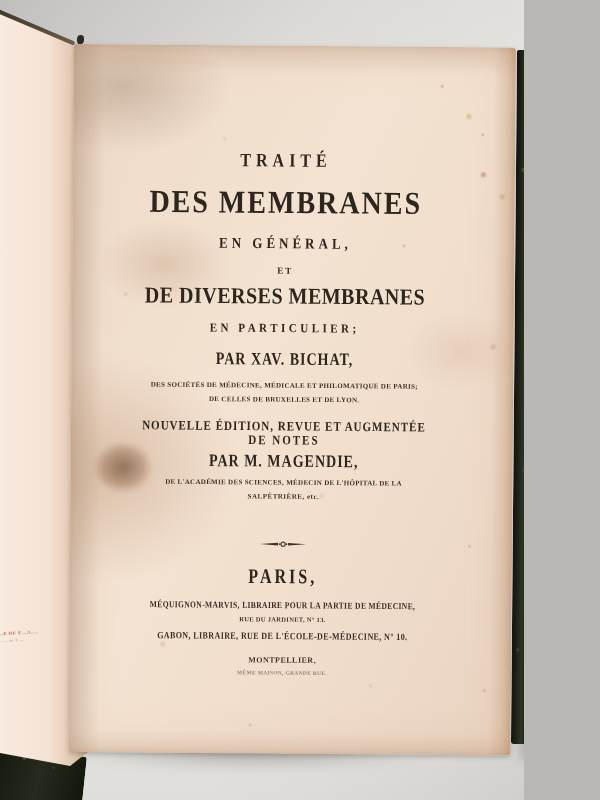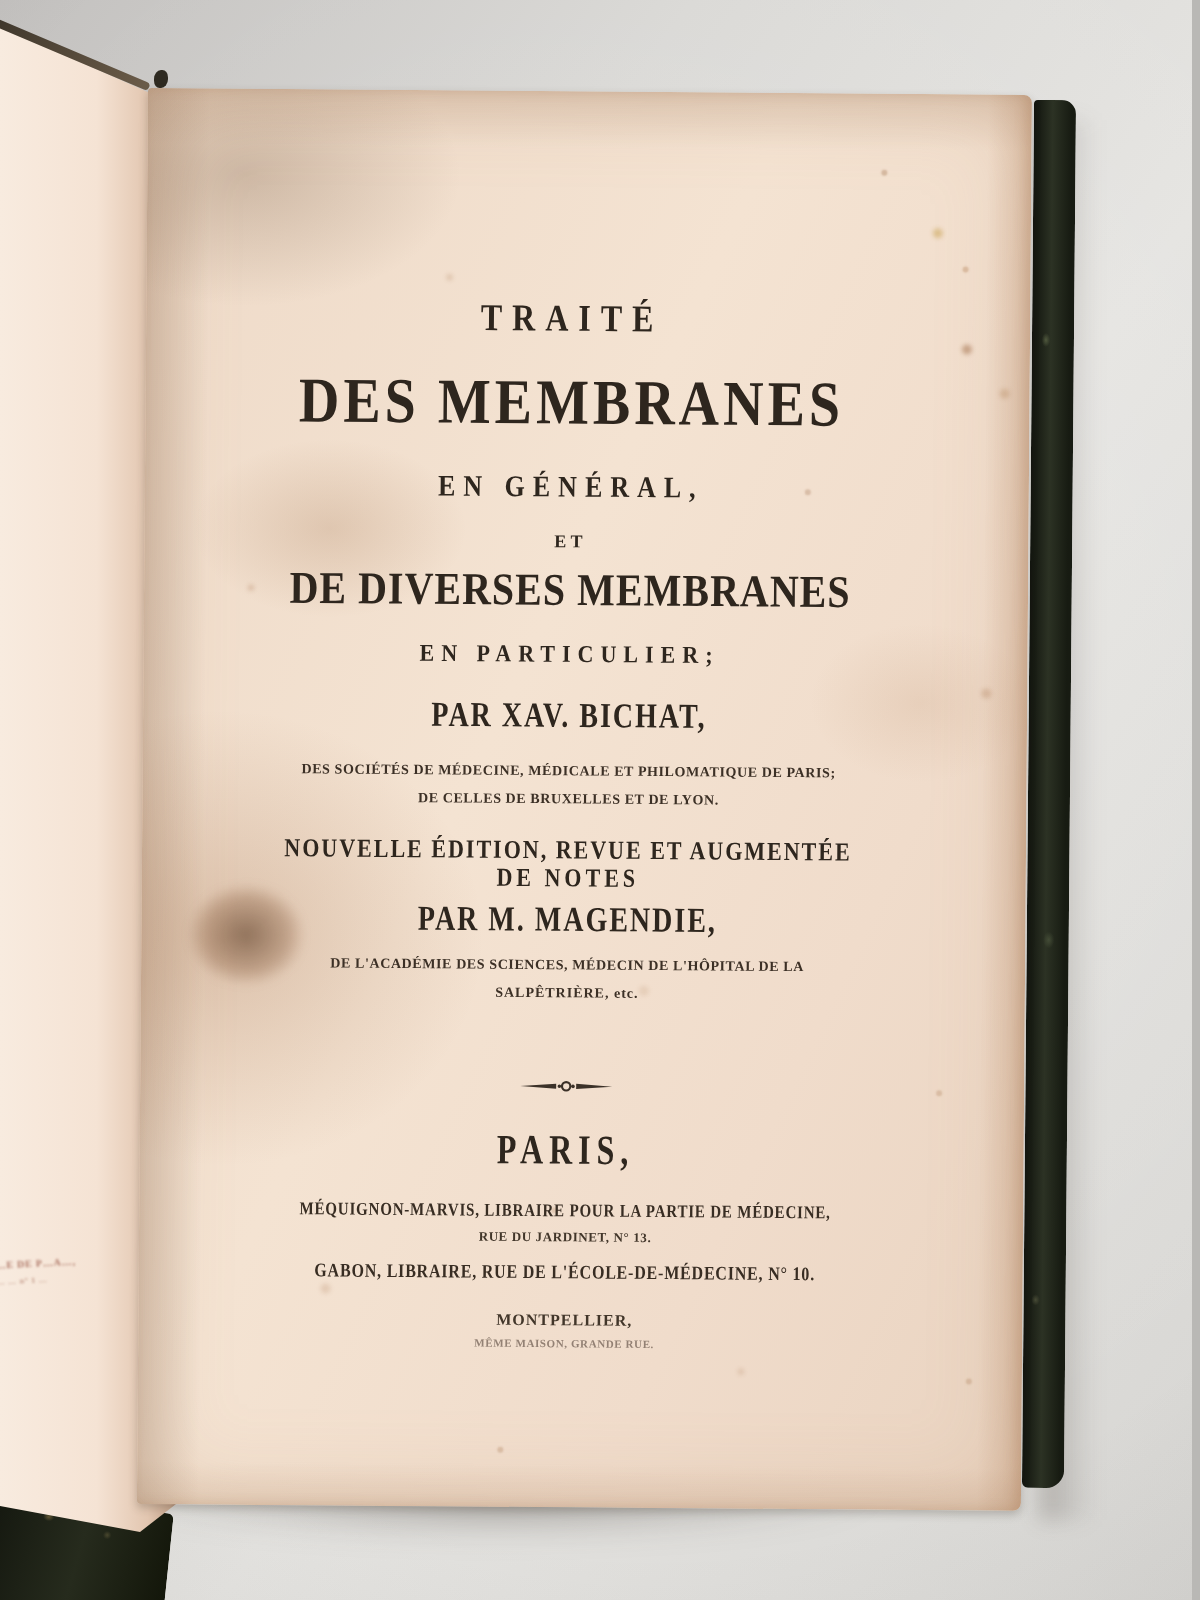--- a/index.html
+++ b/index.html
@@ -1,17 +1,17 @@
 <!DOCTYPE html>
 <html><head>
 <meta charset="utf-8">
 <style>
   html,body{margin:0;padding:0;background:#b9b8b5;}
   .scene{
-    position:relative;width:596px;height:800px;overflow:hidden;
+    position:relative;width:524px;height:800px;overflow:hidden;
     font-family:"Liberation Serif","DejaVu Serif",serif;
     background:
       radial-gradient(130% 100% at 55% 42%, rgba(255,255,255,0.22), rgba(0,0,0,0) 55%, rgba(40,38,35,0.14) 100%),
       linear-gradient(125deg,#c3c1bf 0%,#d9d8d5 30%,#e5e4e1 58%,#d7d6d3 100%);
   }
   
   .book-shadow{position:absolute;left:18px;top:728px;width:520px;height:52px;
     background:radial-gradient(52% 58% at 44% 38%, rgba(55,48,42,0.38), rgba(0,0,0,0) 72%);
     filter:blur(7px);}
   .book-shadow-right{position:absolute;left:520px;top:60px;width:34px;height:700px;

